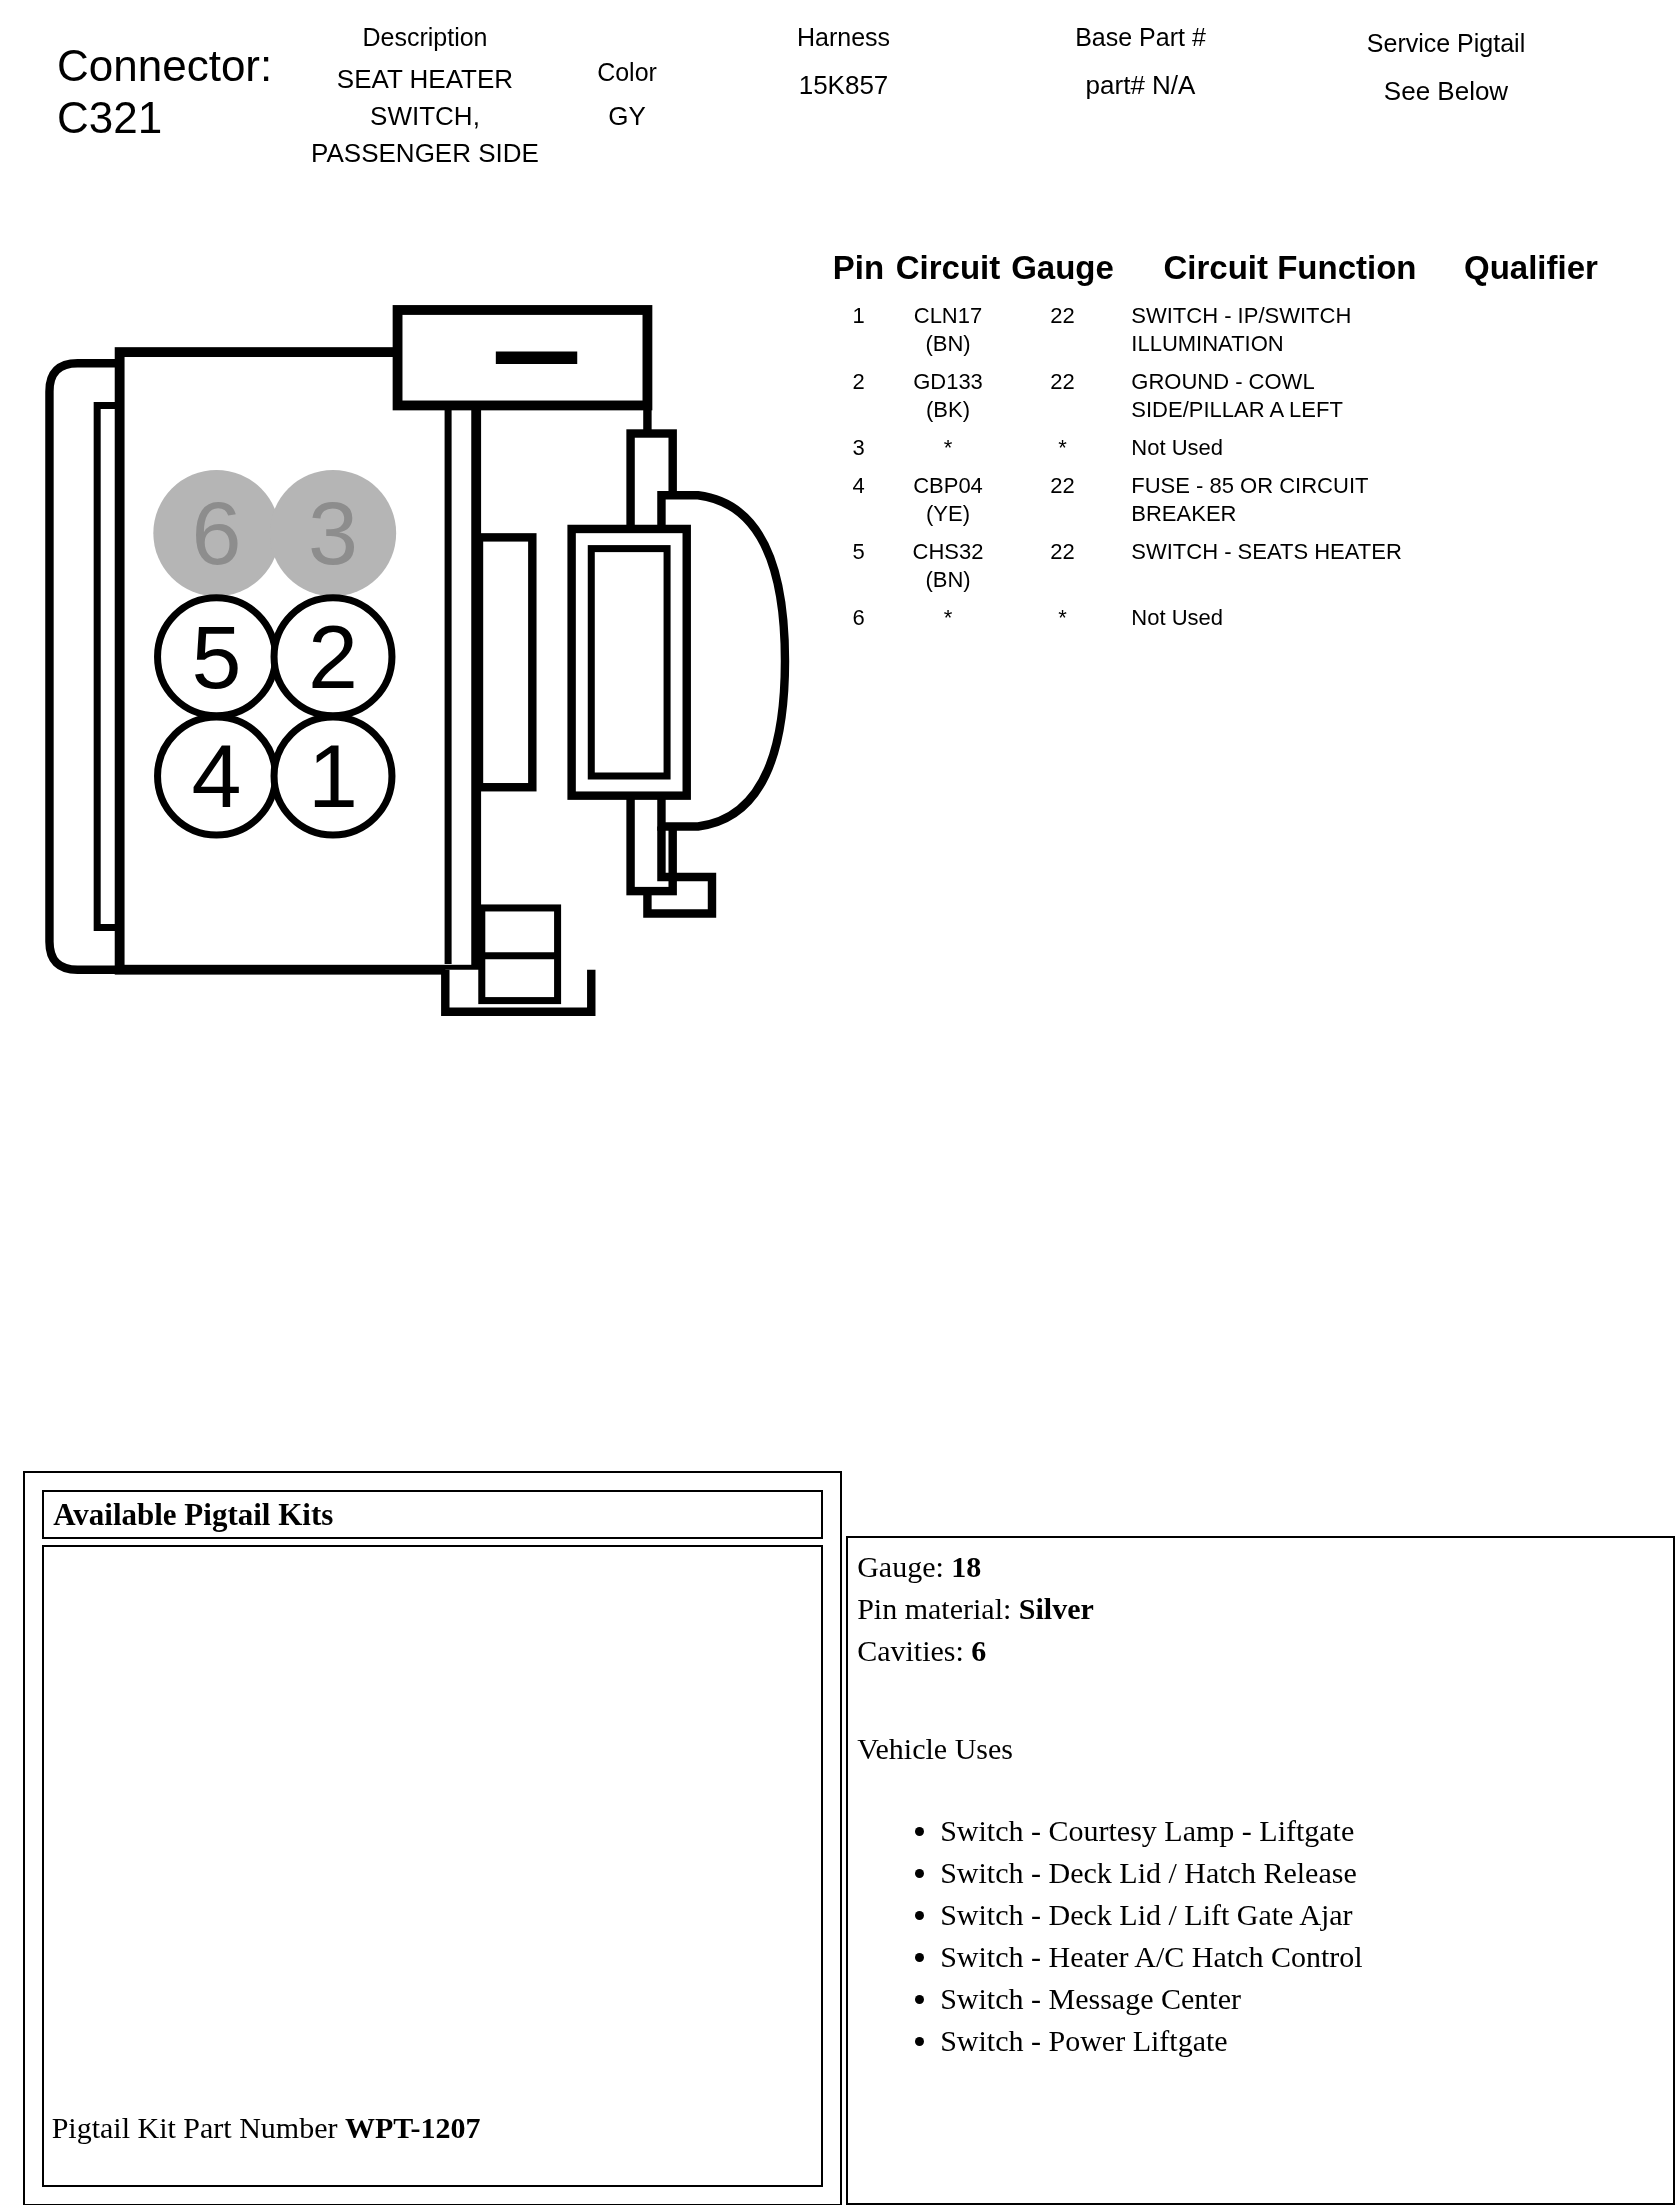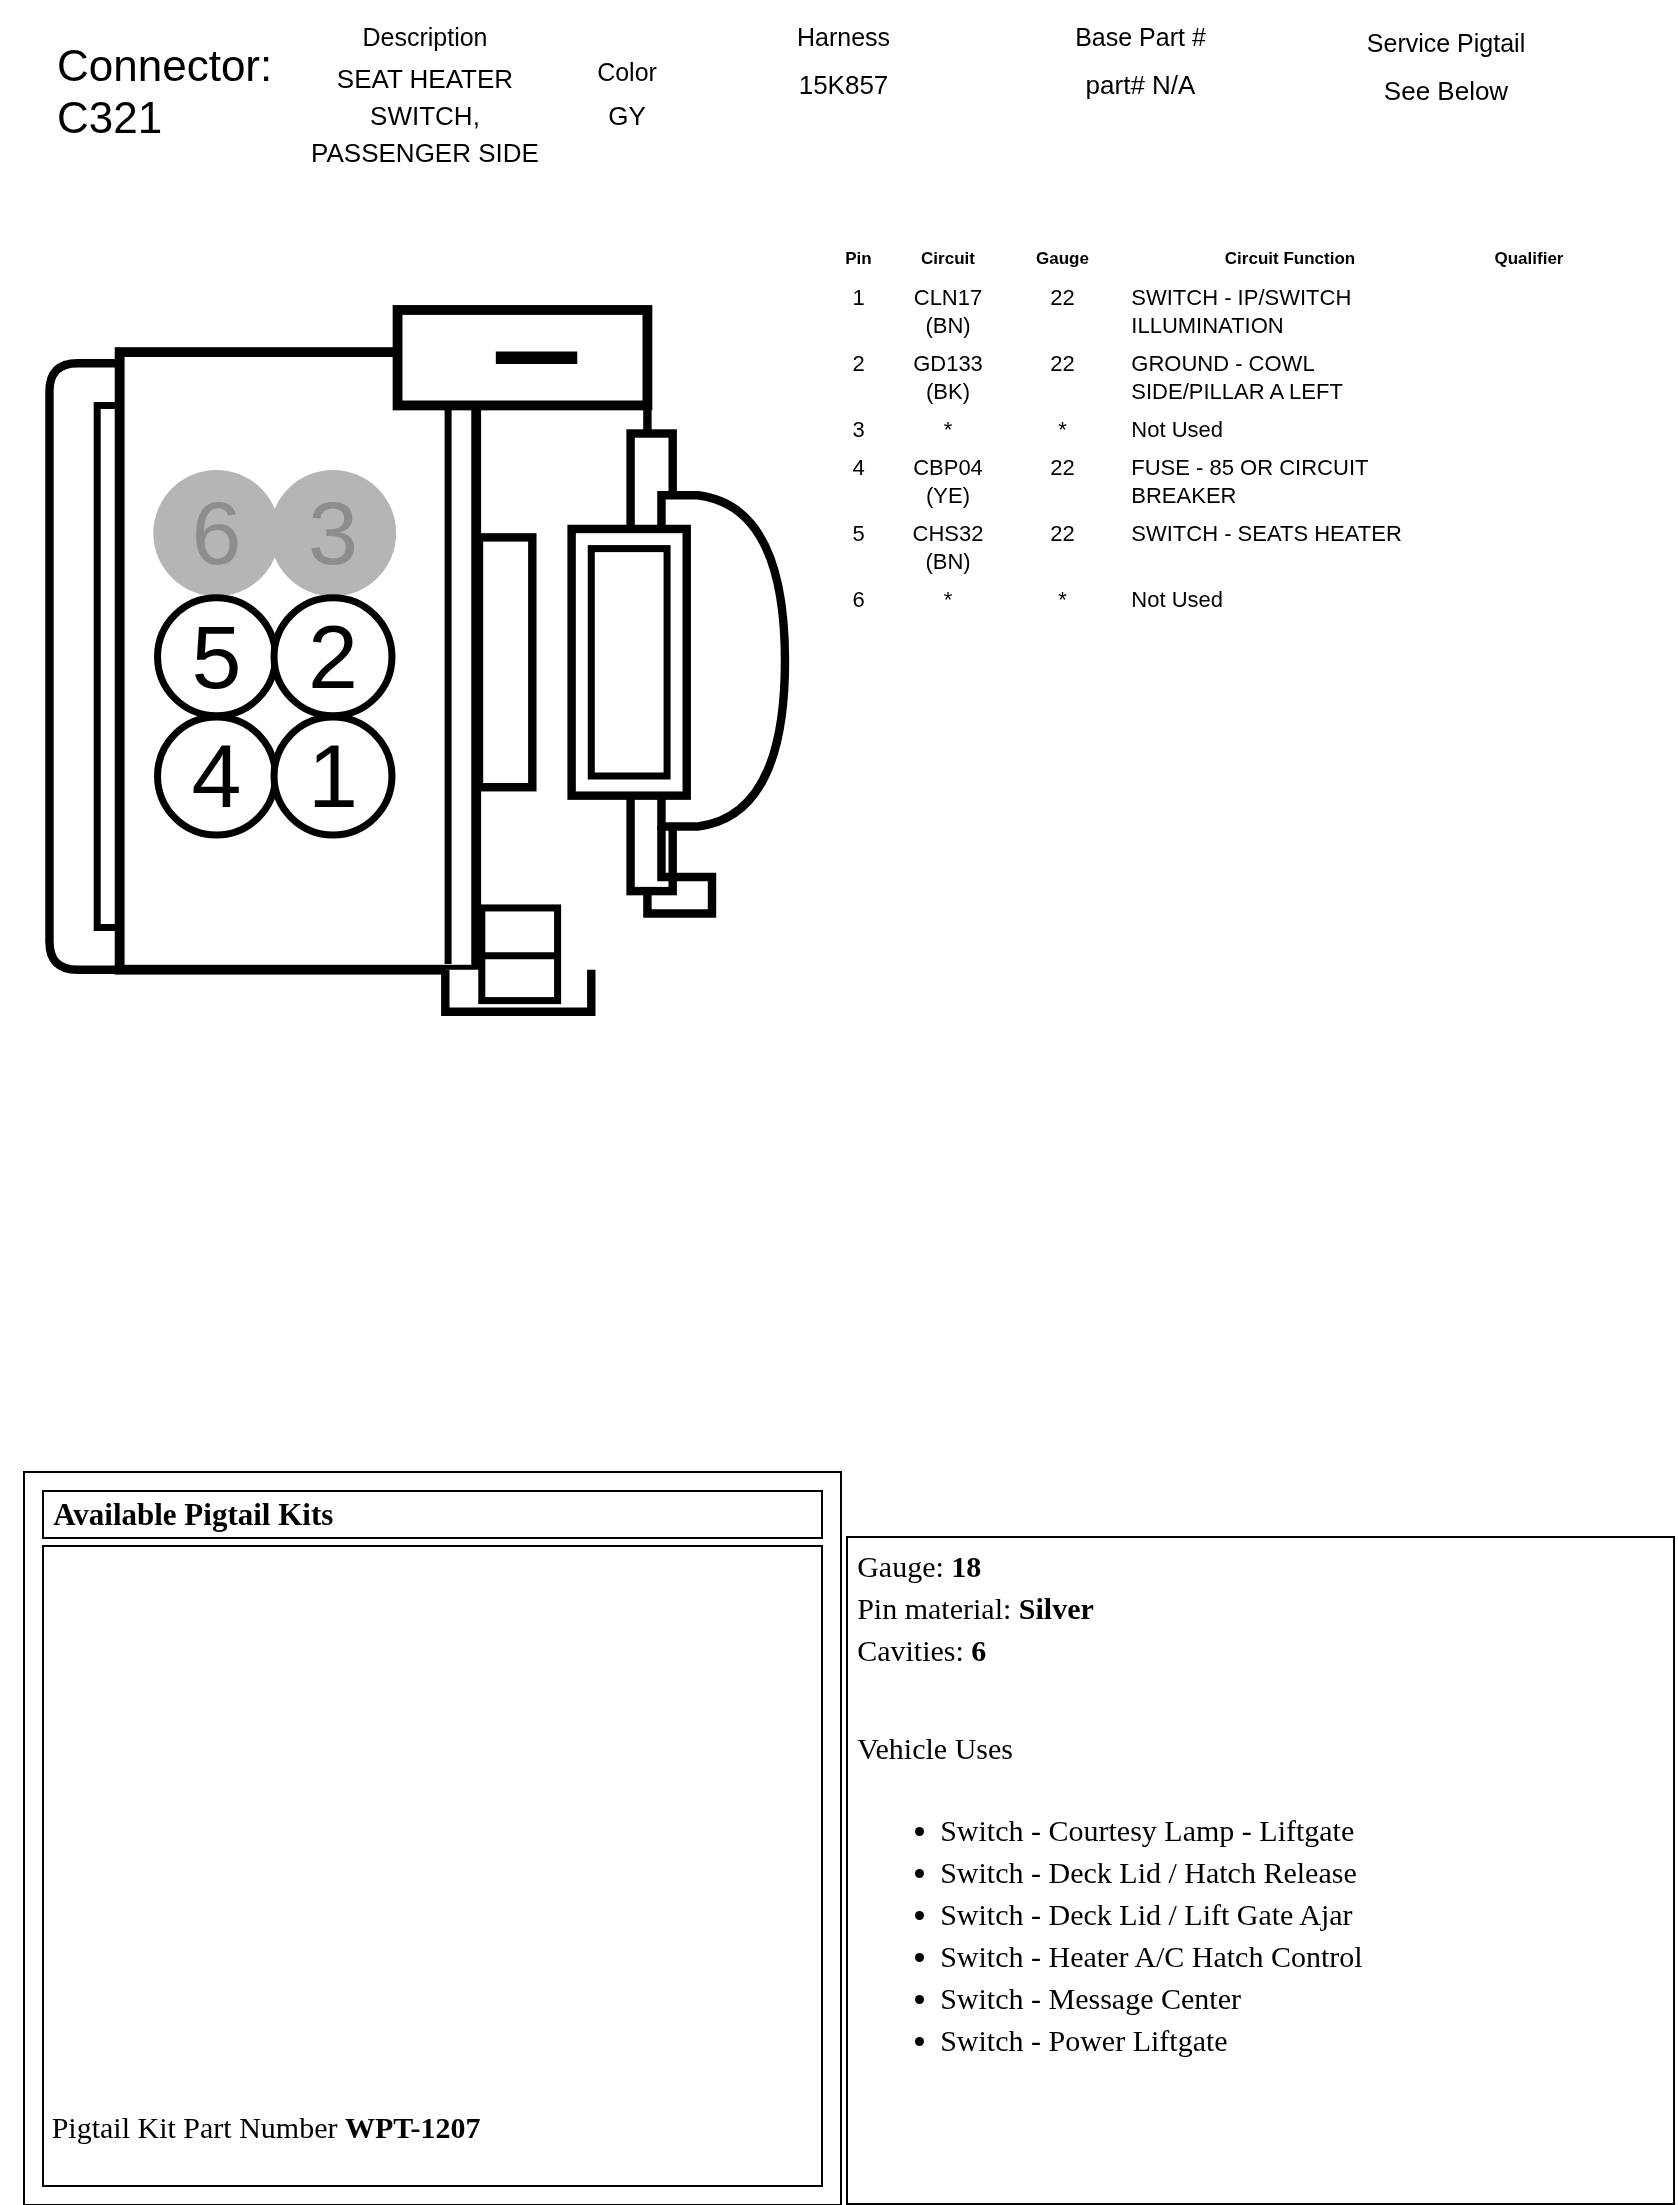--- a/index.html
+++ b/index.html
@@ -16,21 +16,21 @@
   .col-desc .lines{margin-top:9.2px;}
   .col-color{left:562px;top:58px;width:130px;}
   .col-color .val{margin-top:13.8px;}
   .col-harness{left:761px;top:23px;width:165px;}
   .col-base{left:1041px;top:23px;width:199px;}
   .col-pigtail{left:1335px;top:29px;width:222px;}
 
   
   .pin-table{position:absolute;left:830px;top:249px;width:773px;}
   .thead,.trow{display:grid;grid-template-columns:57px 122px 107px 348px 130px;}
-  .thead{font-weight:bold;font-size:17px;margin-bottom:15.3px;}
+  .thead{font-weight:bold;font-size:33px;margin-bottom:15.3px;}
   .thead div{text-align:center;}
   .trow{font-size:22px;line-height:28px;padding-bottom:10px;}
   .c-pin,.c-cir,.c-ga{text-align:center;}
   .c-fn{text-align:left;padding-left:15.3px;}
   .c-q{text-align:center;}
   .l1,.l2{display:block;}
   .l2:empty{display:none;}
 
   
   .diagram{position:absolute;left:27px;top:287px;width:765px;height:745px;}

